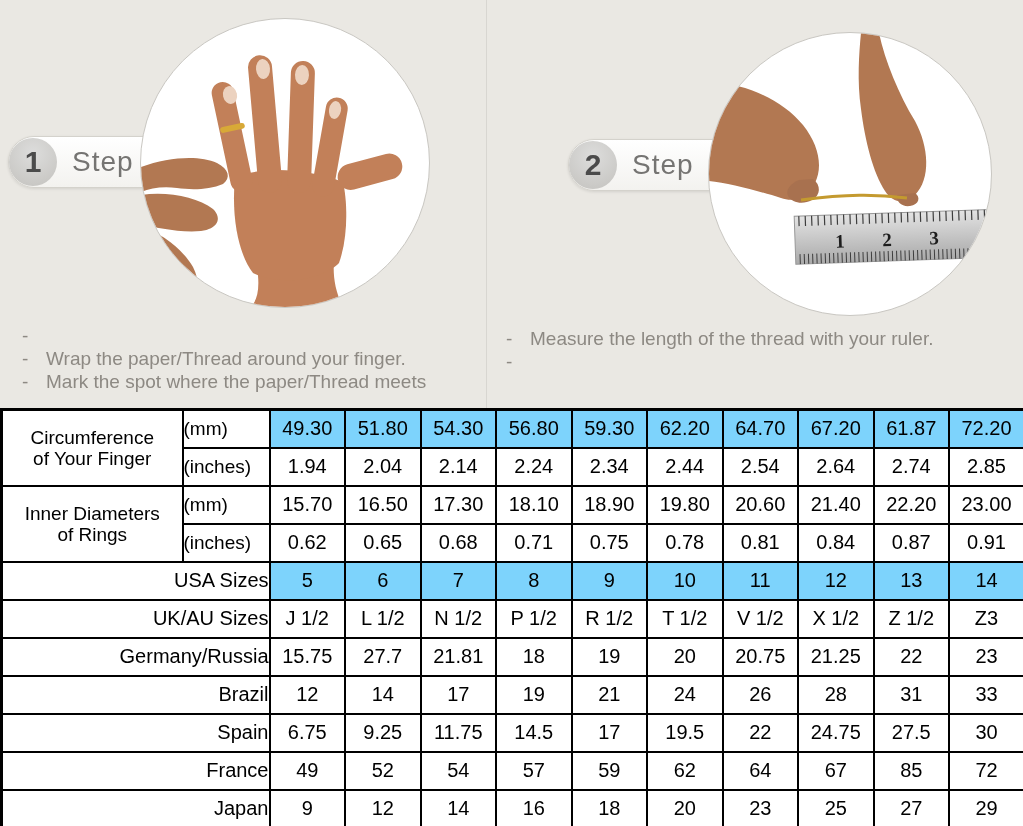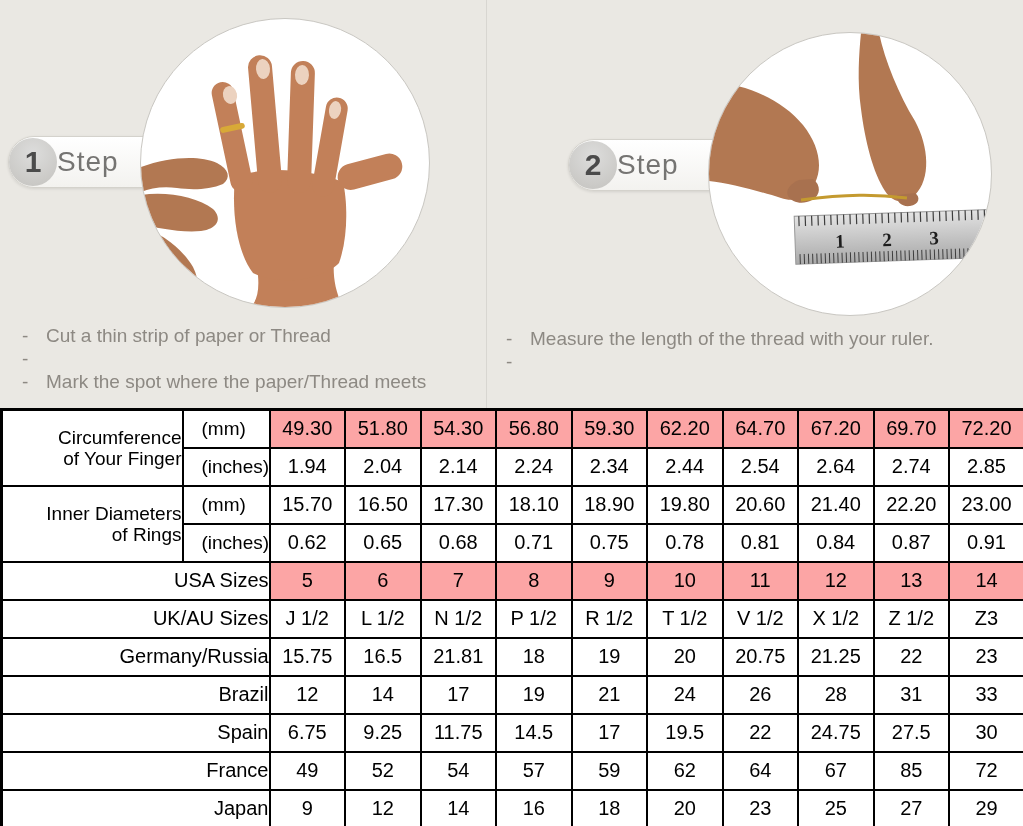--- a/index.html
+++ b/index.html
@@ -11,21 +11,21 @@
   
   .step-badge{position:absolute;height:50px;background:linear-gradient(#ffffff,#f3f2ef);
     border:1px solid #d4d2cc;border-radius:26px;display:flex;align-items:center;
     box-shadow:0 1px 3px rgba(0,0,0,0.10);z-index:2;}
   .badge-1{left:8px;top:136px;width:162px;}
   .badge-2{left:568px;top:139px;width:175px;}
   .step-num{width:48px;height:48px;border-radius:50%;flex:0 0 48px;
     background:radial-gradient(circle at 50% 32%,#dddddc 0%,#cbcac7 70%,#c2c1be 100%);
     display:flex;align-items:center;justify-content:center;
     font-size:30px;font-weight:bold;color:#4b4b4b;}
-  .step-label{font-size:28px;color:#757472;letter-spacing:1px;}
+  .step-label{font-size:28px;color:#757472;margin-left:15px;letter-spacing:1px;}
 
   
   .photo-circle{position:absolute;border-radius:50%;background:#ffffff;
     border:1px solid #c9c7c2;overflow:hidden;z-index:3;}
   .circle-1{left:140px;top:18px;width:288px;height:288px;}
   .circle-2{left:708px;top:32px;width:282px;height:282px;}
   .photo-circle svg{display:block;width:100%;height:100%;}
 
   
   .instructions{position:absolute;color:#8d8983;font-size:19px;line-height:23px;}
@@ -34,24 +34,24 @@
   .inst-line{display:flex;}
   .dash{width:24px;flex:0 0 24px;}
 
   
   .size-table{position:absolute;left:0;top:408px;width:1023px;height:418px;
     border-collapse:collapse;background:#ffffff;table-layout:fixed;border:3px solid #000;}
   .size-table tr{height:38px;}
   .size-table td{border:2px solid #000;font-size:20px;color:#000;text-align:center;
     vertical-align:middle;padding:0;overflow:hidden;white-space:nowrap;}
   .size-table td.group-label{font-size:19px;}
-  .group-label .label-line{line-height:21px;text-align:right;}
+  .group-label .label-line{line-height:21px;}
   .size-table td.row-label{text-align:right;padding-left:8px;}
-  .size-table td.unit-cell{text-align:left;padding-left:18px;font-size:19px;}
-  .size-table td.shaded{background:#fca5a5;}
+  .size-table td.unit-cell{text-align:left;padding-left:0;font-size:19px;}
+  .size-table td.shaded{background:#7dd3fc;}
 </style>
 </head>
 <body>
 
 <div class="stage">
 
   <div class="v-divider"></div>
 
   <div class="step-badge badge-1">
     <div class="step-num">
@@ -86,24 +86,24 @@
         <path d="M0,148 C28,138 58,136 76,144 C88,150 90,159 82,165 C68,171 50,171 36,169 C22,167 10,169 0,173 Z"></path>
         <path d="M0,176 C26,172 56,178 72,190 C82,200 76,210 60,212 C38,214 14,208 0,206 Z"></path>
         <path d="M0,208 C20,214 40,228 52,248 C60,264 58,278 48,288 L0,288 Z"></path>
       </g>
     </svg>
   </div>
 
   <div class="instructions inst-1">
     <div class="inst-line">
       <span class="dash">-</span>
-      <span>Cut a thin strip of paper or Thread</span>
-    </div>
-    <div class="inst-line">
-      <span class="dash">-</span>
+    </div>
+    <div class="inst-line">
+      <span class="dash">-</span>
+      <span>Wrap the paper/Thread around your finger.</span>
     </div>
     <div class="inst-line">
       <span class="dash">-</span>
       <span>Mark the spot where the paper/Thread meets</span>
     </div>
   </div>
 
   <div class="step-badge badge-2">
     <div class="step-num">
       <span>2</span>
@@ -178,21 +178,21 @@
           </td>
           <td class="unit-cell">(mm)</td>
           <td class="shaded">49.30</td>
           <td class="shaded">51.80</td>
           <td class="shaded">54.30</td>
           <td class="shaded">56.80</td>
           <td class="shaded">59.30</td>
           <td class="shaded">62.20</td>
           <td class="shaded">64.70</td>
           <td class="shaded">67.20</td>
-          <td class="shaded">69.70</td>
+          <td class="shaded">61.87</td>
           <td class="shaded">72.20</td>
         </tr>
         <tr>
           <td class="unit-cell">(inches)</td>
           <td>1.94</td>
           <td>2.04</td>
           <td>2.14</td>
           <td>2.24</td>
           <td>2.34</td>
           <td>2.44</td>
@@ -253,21 +253,21 @@
           <td>R 1/2</td>
           <td>T 1/2</td>
           <td>V 1/2</td>
           <td>X 1/2</td>
           <td>Z 1/2</td>
           <td>Z3</td>
         </tr>
         <tr>
           <td class="row-label" colspan="2">Germany/Russia</td>
           <td>15.75</td>
-          <td>16.5</td>
+          <td>27.7</td>
           <td>21.81</td>
           <td>18</td>
           <td>19</td>
           <td>20</td>
           <td>20.75</td>
           <td>21.25</td>
           <td>22</td>
           <td>23</td>
         </tr>
         <tr>

